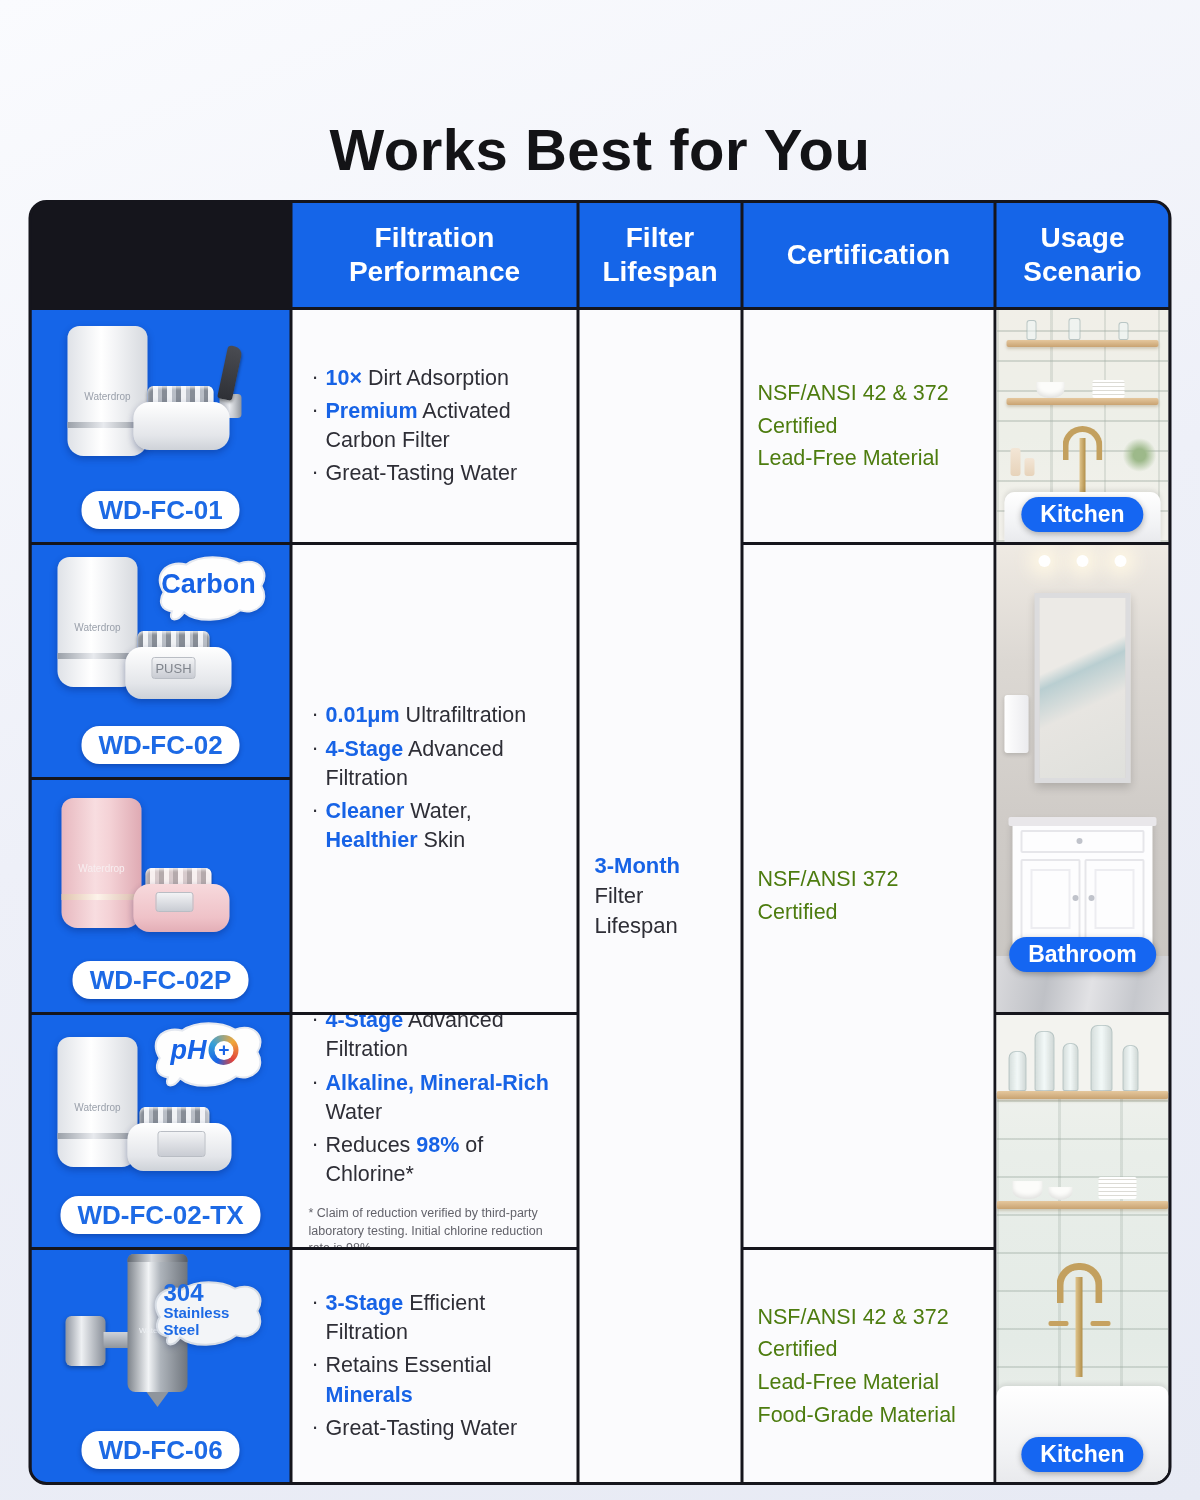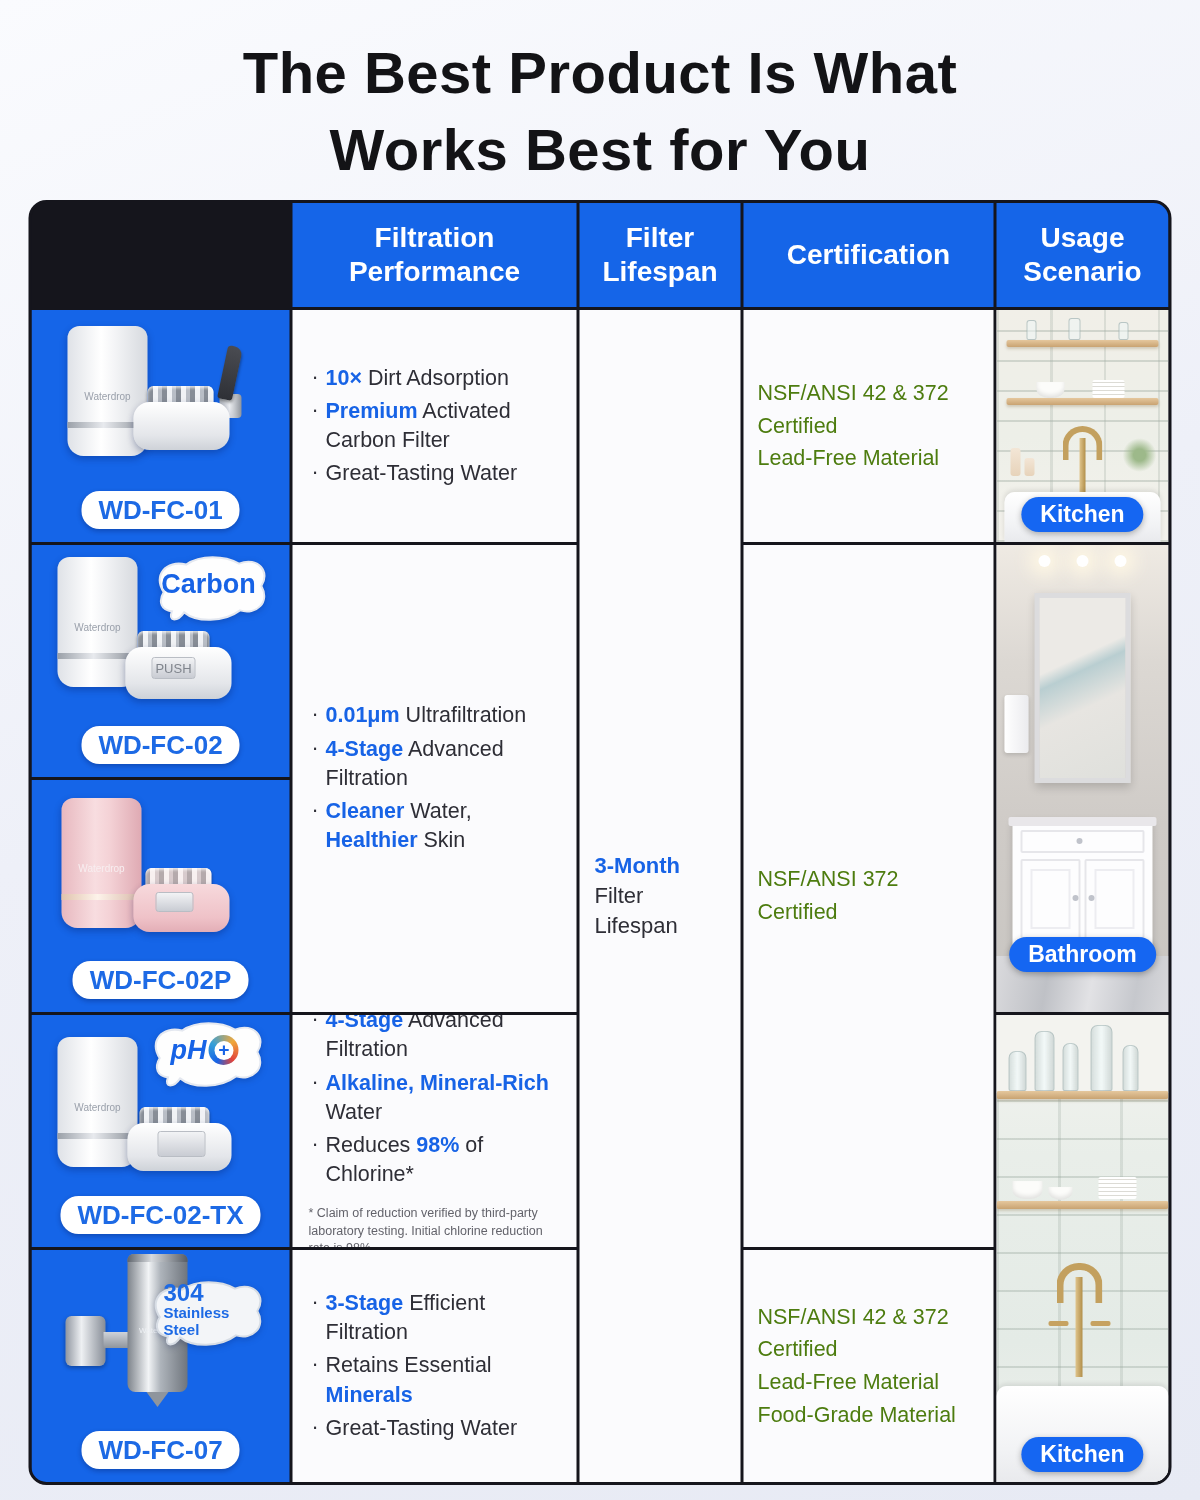--- a/index.html
+++ b/index.html
@@ -155,21 +155,21 @@
   .bafloor { position:absolute; bottom:0; left:0; right:0; height:56px;
     background:linear-gradient(100deg,#dadadd 0%,#bfc1c6 30%,#e2e2e5 55%,#c6c8cd 80%,#d8d8db 100%); }
   .k2top { position:absolute; top:0; left:0; right:0; height:78px; background:#f3f3ef; }
   .bottle { position:absolute; border-radius:7px 7px 2px 2px;
     background:linear-gradient(90deg,rgba(190,205,205,.55),rgba(242,250,250,.8) 50%,rgba(175,190,190,.5));
     border:1px solid rgba(150,170,170,.5); }
 </style>
 </head>
 <body>
 
-<h1 class="title"><span>The Best Product Is What</span><br><span>Works Best for You</span></h1>
+<h1 class="title"><br><span>Works Best for You</span></h1>
 
 <div class="ctable">
 
   <div class="cell hcell" style="grid-area:1/2">Filtration
 Performance</div>
   <div class="cell hcell" style="grid-area:1/3">Filter
 Lifespan</div>
   <div class="cell hcell" style="grid-area:1/4">Certification</div>
   <div class="cell hcell" style="grid-area:1/5">Usage
 Scenario</div>
@@ -256,21 +256,21 @@
       <div class="flag flag-steel" style="left:112px;top:26px;">
         <svg viewBox="0 0 120 74" aria-hidden="true">
             <path d="M16 40 C5 24 18 8 38 13 C52 3 76 4 90 12 C109 5 121 20 112 34 C121 50 107 63 91 58 C75 70 48 70 36 60 C30 69 20 70 24 59 C14 58 10 50 16 40 Z"></path>
           </svg>
         <span class="ft">
             <span><span class="f304">304</span> <span class="frest">Stainless</span></span>
             <span class="frest">Steel</span>
           </span>
       </div>
     </div>
-    <span class="pill">WD-FC-07</span>
+    <span class="pill">WD-FC-06</span>
   </div>
 
   <div class="cell wcell fcell" style="grid-area:2/2">
       <div class="bullet"><span class="mk">·</span><span class="hl">10×</span><span> Dirt Adsorption</span></div>
       <div class="bullet"><span class="mk">·</span><span class="hl">Premium</span><span> Activated
 Carbon Filter</span></div>
       <div class="bullet"><span class="mk">·</span><span>Great-Tasting Water</span></div>
     </div>
   <div class="cell wcell fcell" style="grid-area:3/2/5/3">
       <div class="bullet"><span class="mk">·</span><span class="hl">0.01μm</span><span> Ultrafiltration</span></div>

